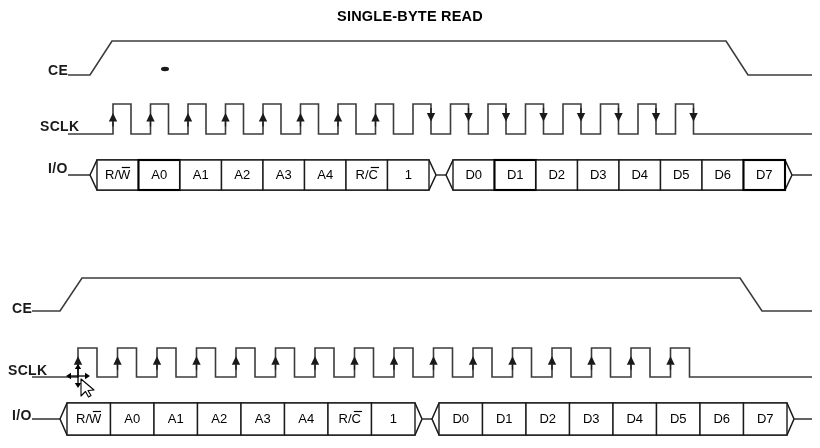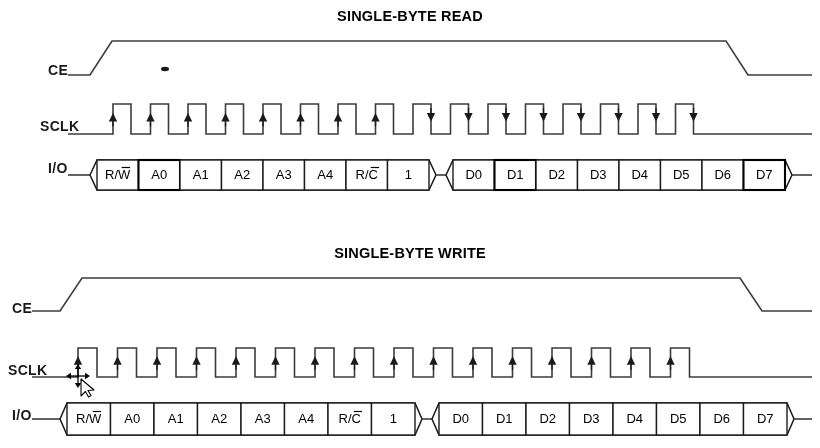--- a/index.html
+++ b/index.html
@@ -108,21 +108,20 @@
     pointer-events: none;
   }
 </style>
 </head>
 <body>
 
 <div id="root">
 
   <div class="diagram-title" id="title-read">SINGLE-BYTE READ</div>
 
-  <div class="diagram-title" id="title-write">SINGLE-BYTE WRITE</div>
 
   <div class="sig-label" id="lbl-ce-read">CE</div>
   <div class="sig-label" id="lbl-sclk-read">SCLK</div>
   <div class="sig-label" id="lbl-io-read">I/O</div>
 
   <div class="sig-label" id="lbl-ce-write">CE</div>
   <div class="sig-label" id="lbl-sclk-write">SCLK</div>
   <div class="sig-label" id="lbl-io-write">I/O</div>
 
   <svg class="wave" id="wave-svg" viewBox="0 0 820 448">

